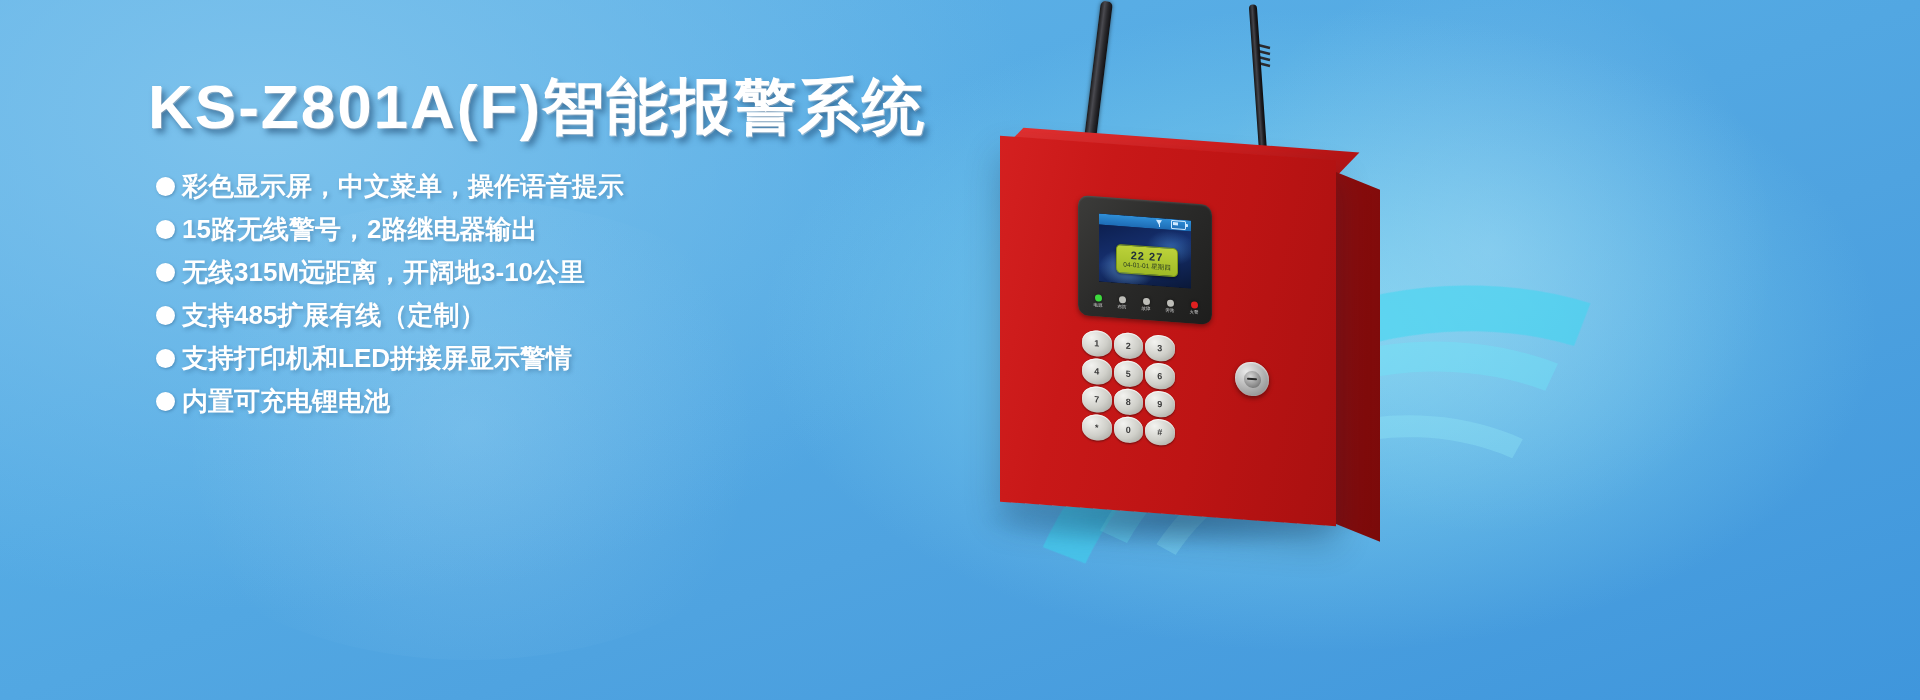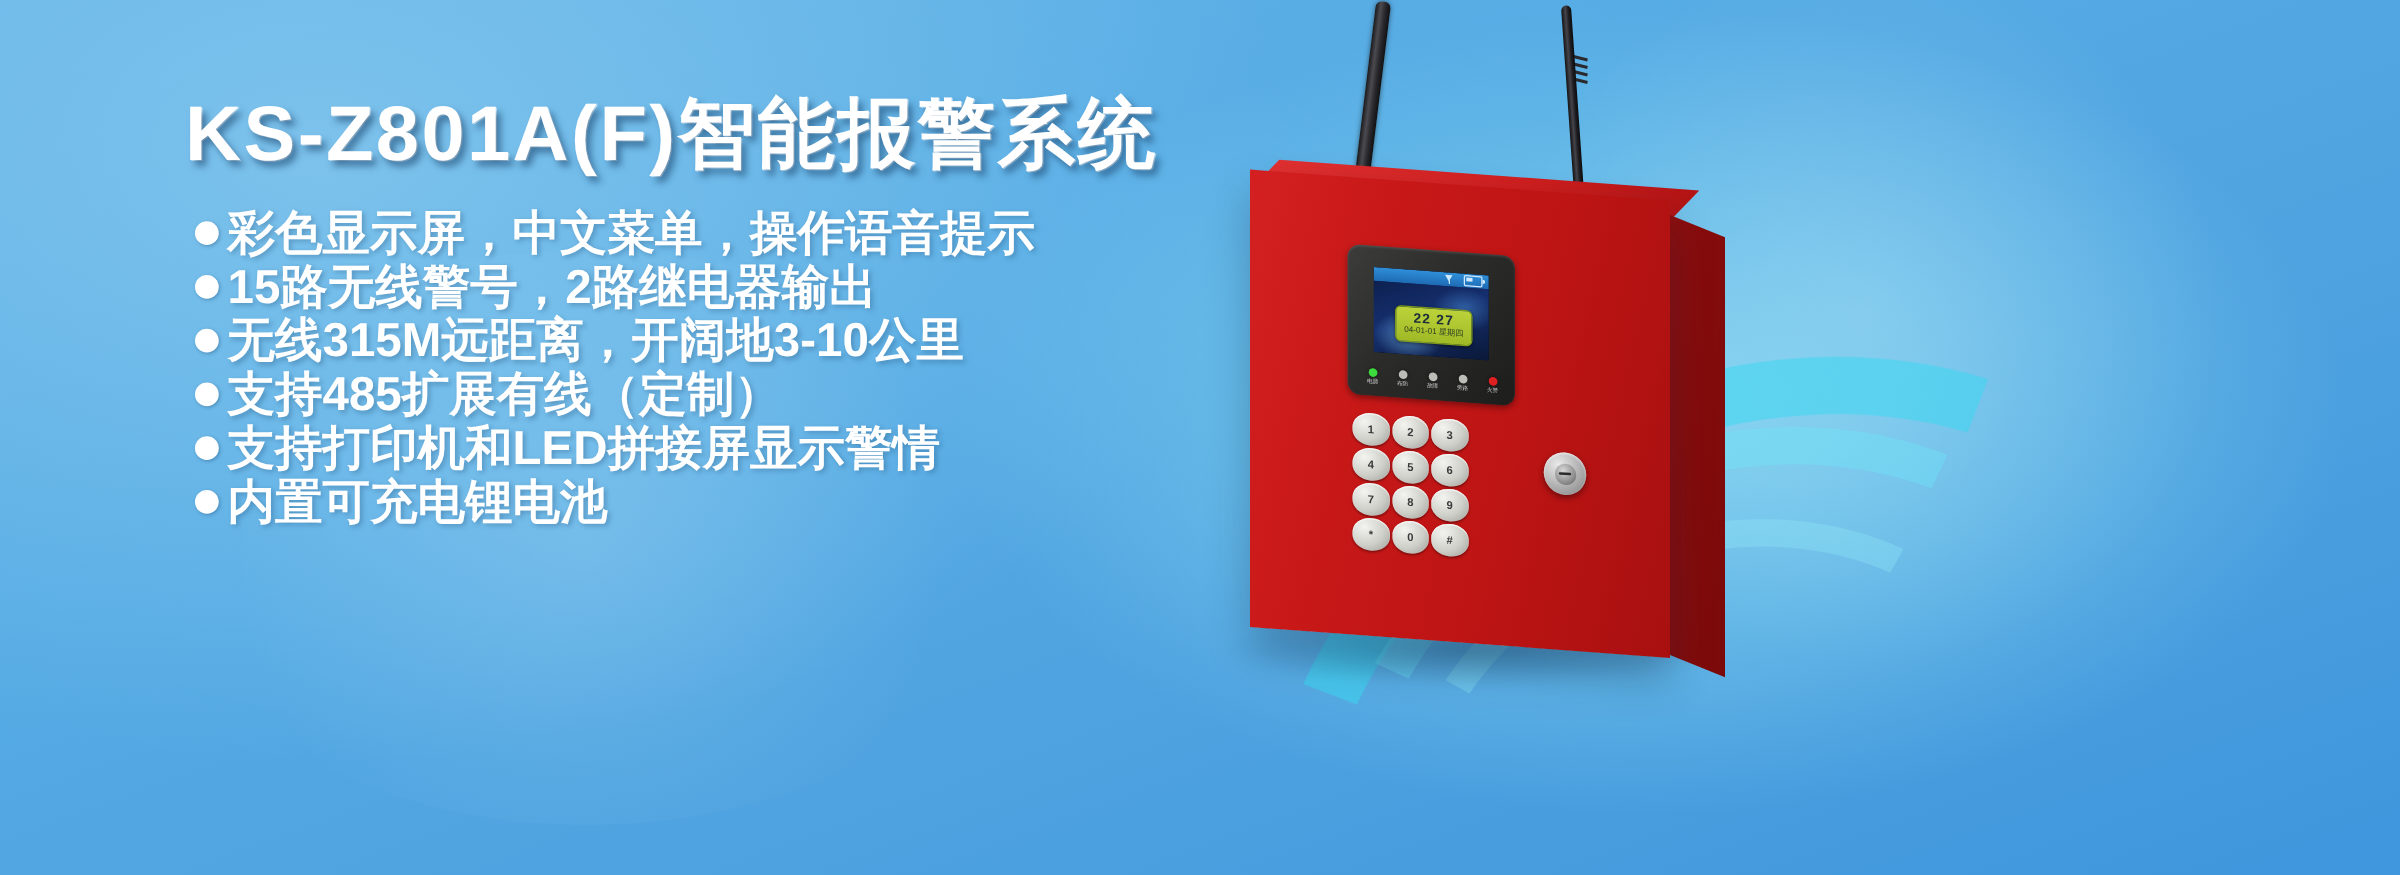--- a/index.html
+++ b/index.html
@@ -48,21 +48,21 @@
   .content{position:absolute;left:0;top:0;width:960px;height:563px;margin-top:13px;}
   .title{
     position:absolute;left:148px;top:52px;
     font-size:62px;font-weight:bold;color:#ffffff;letter-spacing:2px;white-space:nowrap;
     text-shadow:4px 5px 6px rgba(20,60,100,0.55), 1px 1px 0 rgba(255,255,255,0.6);
   }
   .feature-list{position:absolute;left:156px;top:152px;margin:0;padding:0;list-style:none;}
   .feature-item{
     display:flex;align-items:center;
     height:43px;
-    color:#ffffff;font-size:38px;font-weight:bold;white-space:nowrap;
+    color:#ffffff;font-size:26px;font-weight:bold;white-space:nowrap;
     text-shadow:2px 2px 4px rgba(20,60,100,0.30);
   }
   .bullet{
     width:19px;height:19px;border-radius:50%;background:#ffffff;
     flex:0 0 19px;margin-right:7px;
     box-shadow:1px 1px 3px rgba(20,60,100,0.35);
   }
   .feature-text{display:inline-block;}
 
   .antenna-left{

